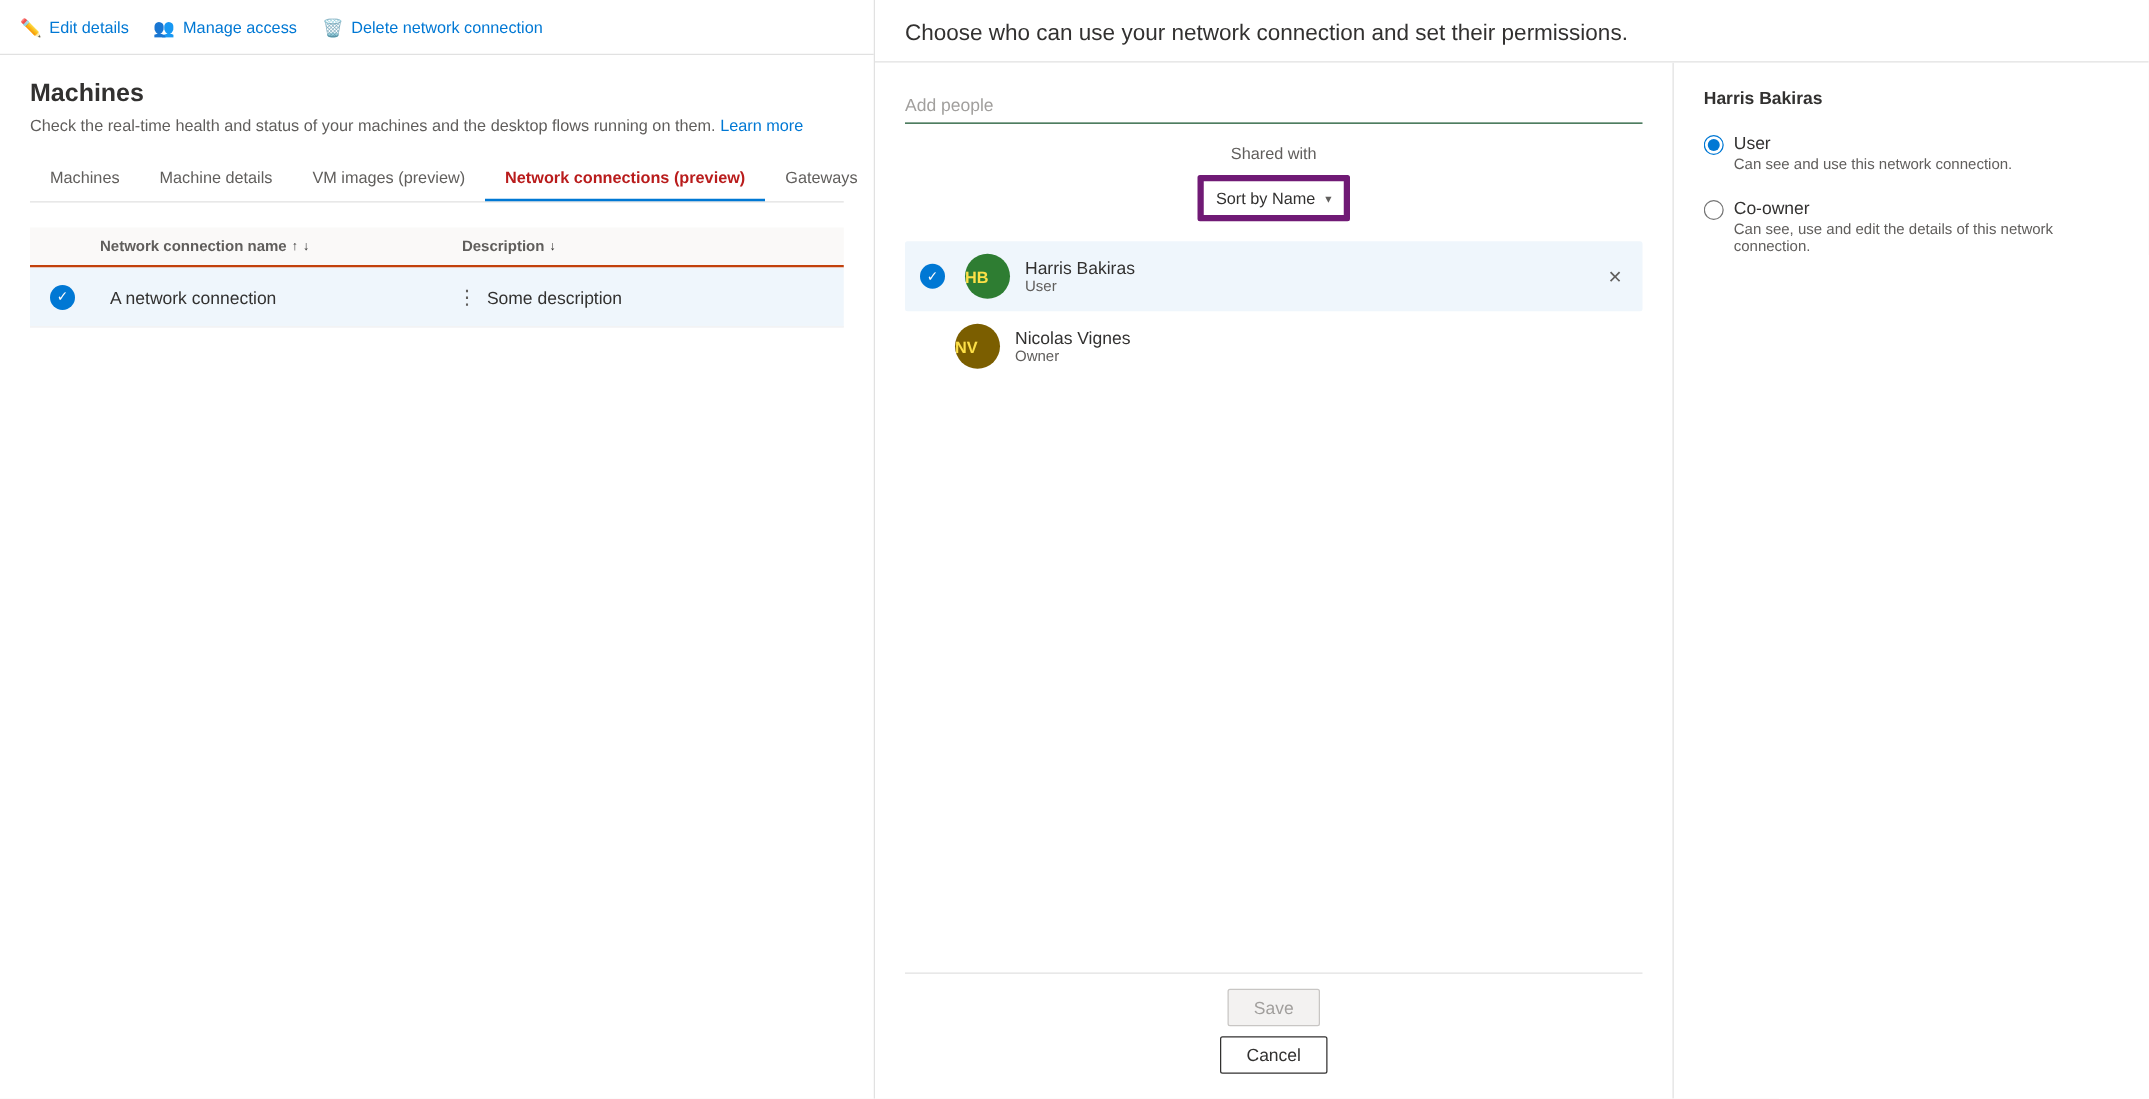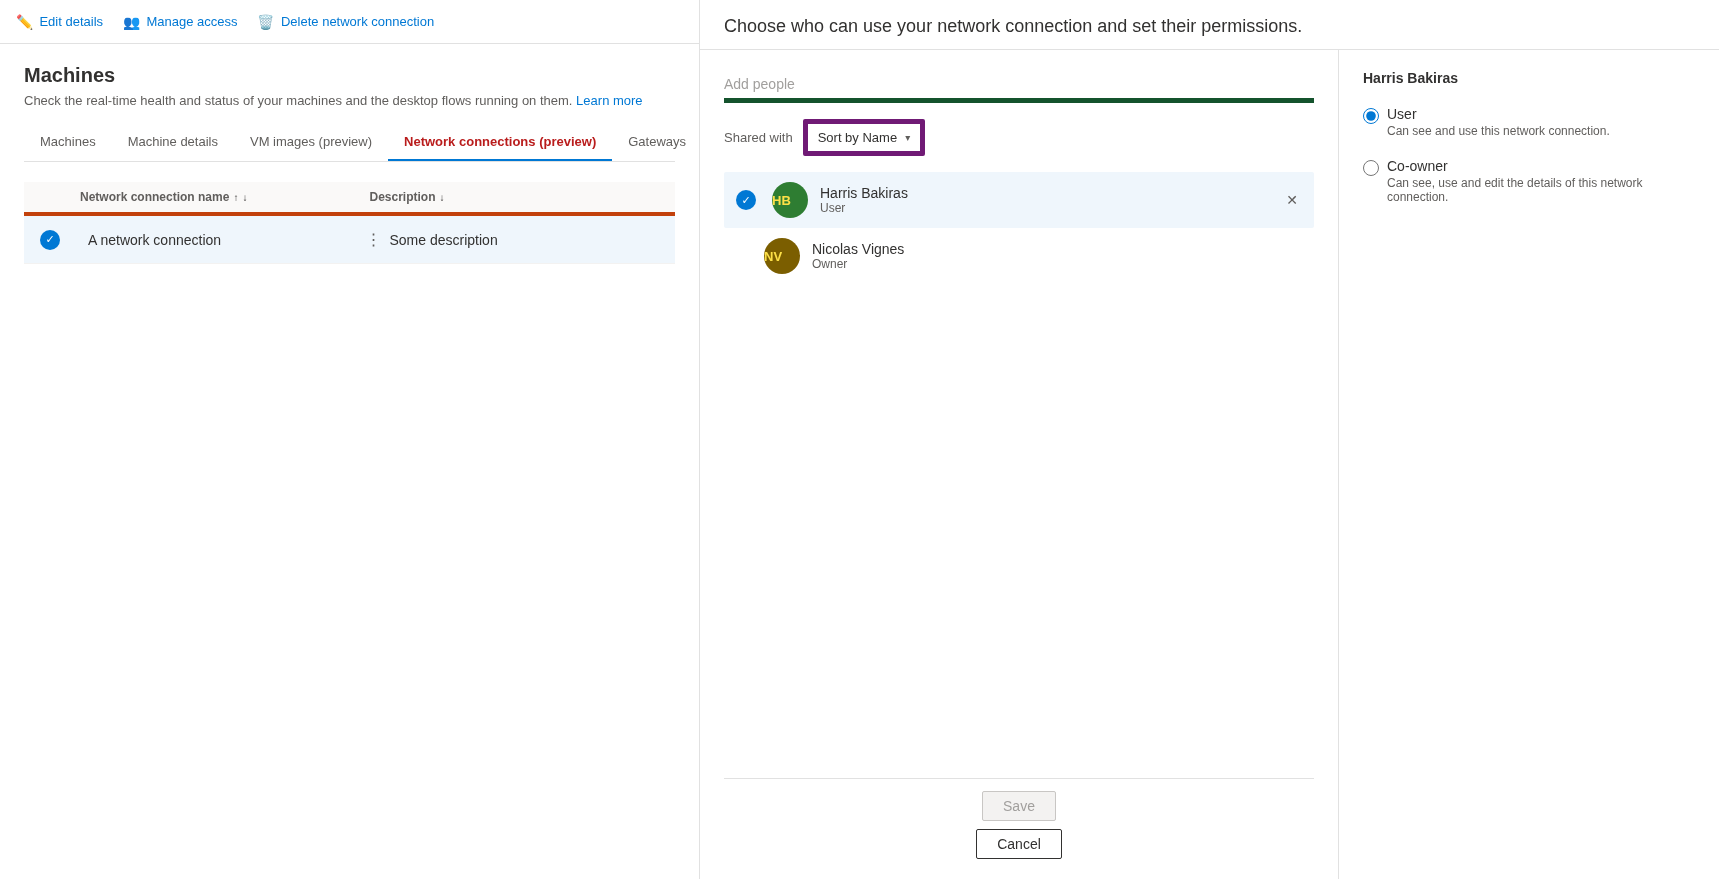--- a/index.html
+++ b/index.html
@@ -83,21 +83,21 @@
     .tab.active {
       color: #b91c1c;
       border-bottom: 2px solid #0078d4;
       font-weight: 600;
     }
 
     .table-header {
       display: flex;
       align-items: center;
       padding: 8px 16px;
-      border-bottom: 4px solid #c2410c;
+      border-bottom: 2px solid #c2410c;
       font-size: 12px;
       font-weight: 600;
       color: #605e5c;
       background: #faf9f8;
     }
 
     .col-check { width: 40px; }
     .col-name { flex: 1; display: flex; align-items: center; gap: 4px; }
     .col-desc { flex: 1; display: flex; align-items: center; gap: 4px; }
 
@@ -171,35 +171,36 @@
     .right-section {
       width: 380px;
       padding: 20px 24px;
       display: flex;
       flex-direction: column;
       gap: 8px;
     }
 
     .add-people-input {
       border: none;
-      border-bottom: 5px solid #14532d;
+      border-bottom: 1px solid #14532d;
       outline: none;
       font-size: 14px;
       padding: 6px 0;
       width: 100%;
       color: #323130;
       background: transparent;
     }
 
     .add-people-input::placeholder { color: #a19f9d; }
 
     .shared-with-row {
       display: flex;
       align-items: center;
       gap: 10px;
+      flex-direction: column;
     }
 
     .shared-with-label {
       font-size: 13px;
       color: #605e5c;
       white-space: nowrap;
     }
 
     .sort-select {
       display: flex;

